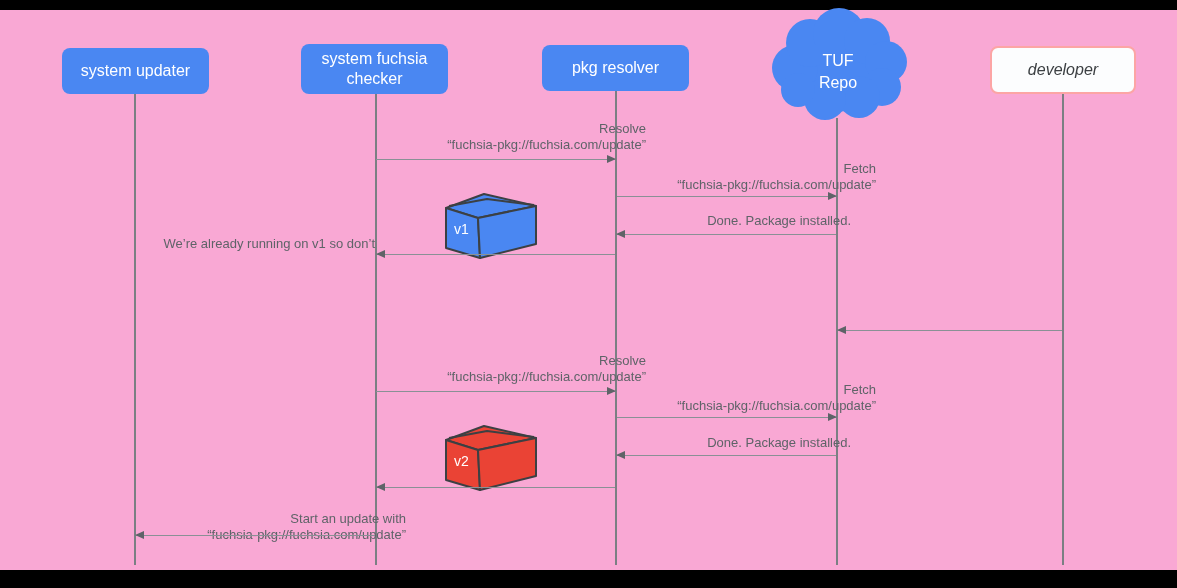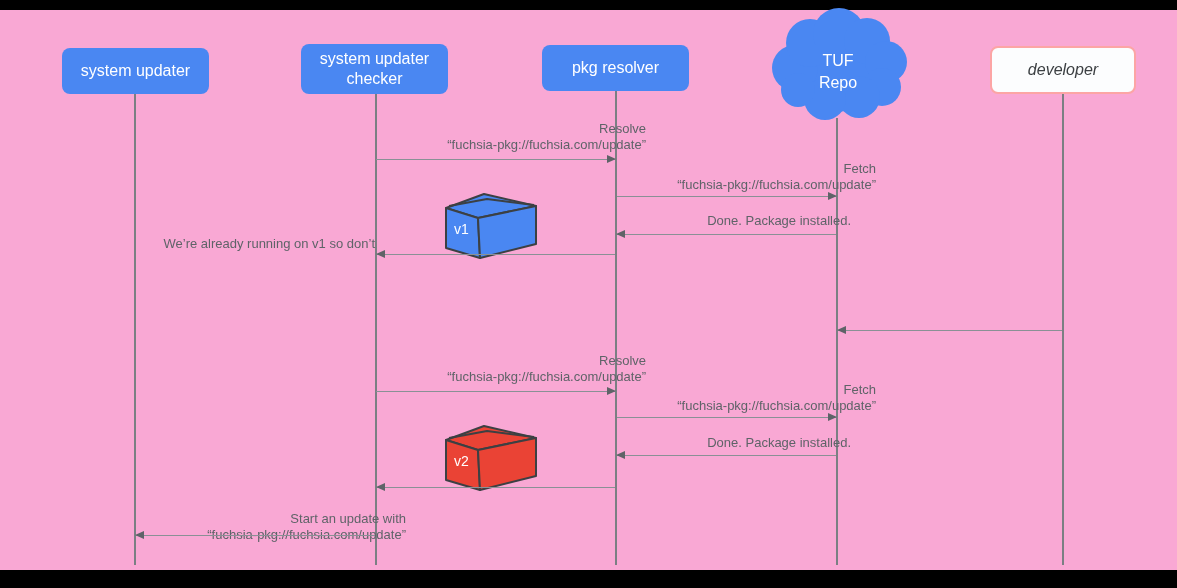--- a/index.html
+++ b/index.html
@@ -49,21 +49,21 @@
   <div class="lifeline" style="left:375px;top:94px;height:471px;"></div>
   <div class="lifeline" style="left:615px;top:91px;height:474px;"></div>
   <div class="lifeline" style="left:836px;top:118px;height:447px;"></div>
   <div class="lifeline" style="left:1062px;top:94px;height:471px;"></div>
 
   <div class="actor" style="left:62px;top:48px;width:147px;height:46px;">
     <span>system updater</span>
   </div>
 
   <div class="actor" style="left:301px;top:44px;width:147px;height:50px;">
-    <span>system updater checker</span>
+    <span>system fuchsia checker</span>
   </div>
 
   <div class="actor" style="left:542px;top:45px;width:147px;height:46px;">
     <span>pkg resolver</span>
   </div>
 
   <svg class="cloud" style="left:765px;top:8px;" width="145" height="115" viewBox="0 0 145 115">
     <circle cx="72" cy="62" r="42"></circle>
     <circle cx="30" cy="60" r="23"></circle>
     <circle cx="45" cy="35" r="24"></circle>

